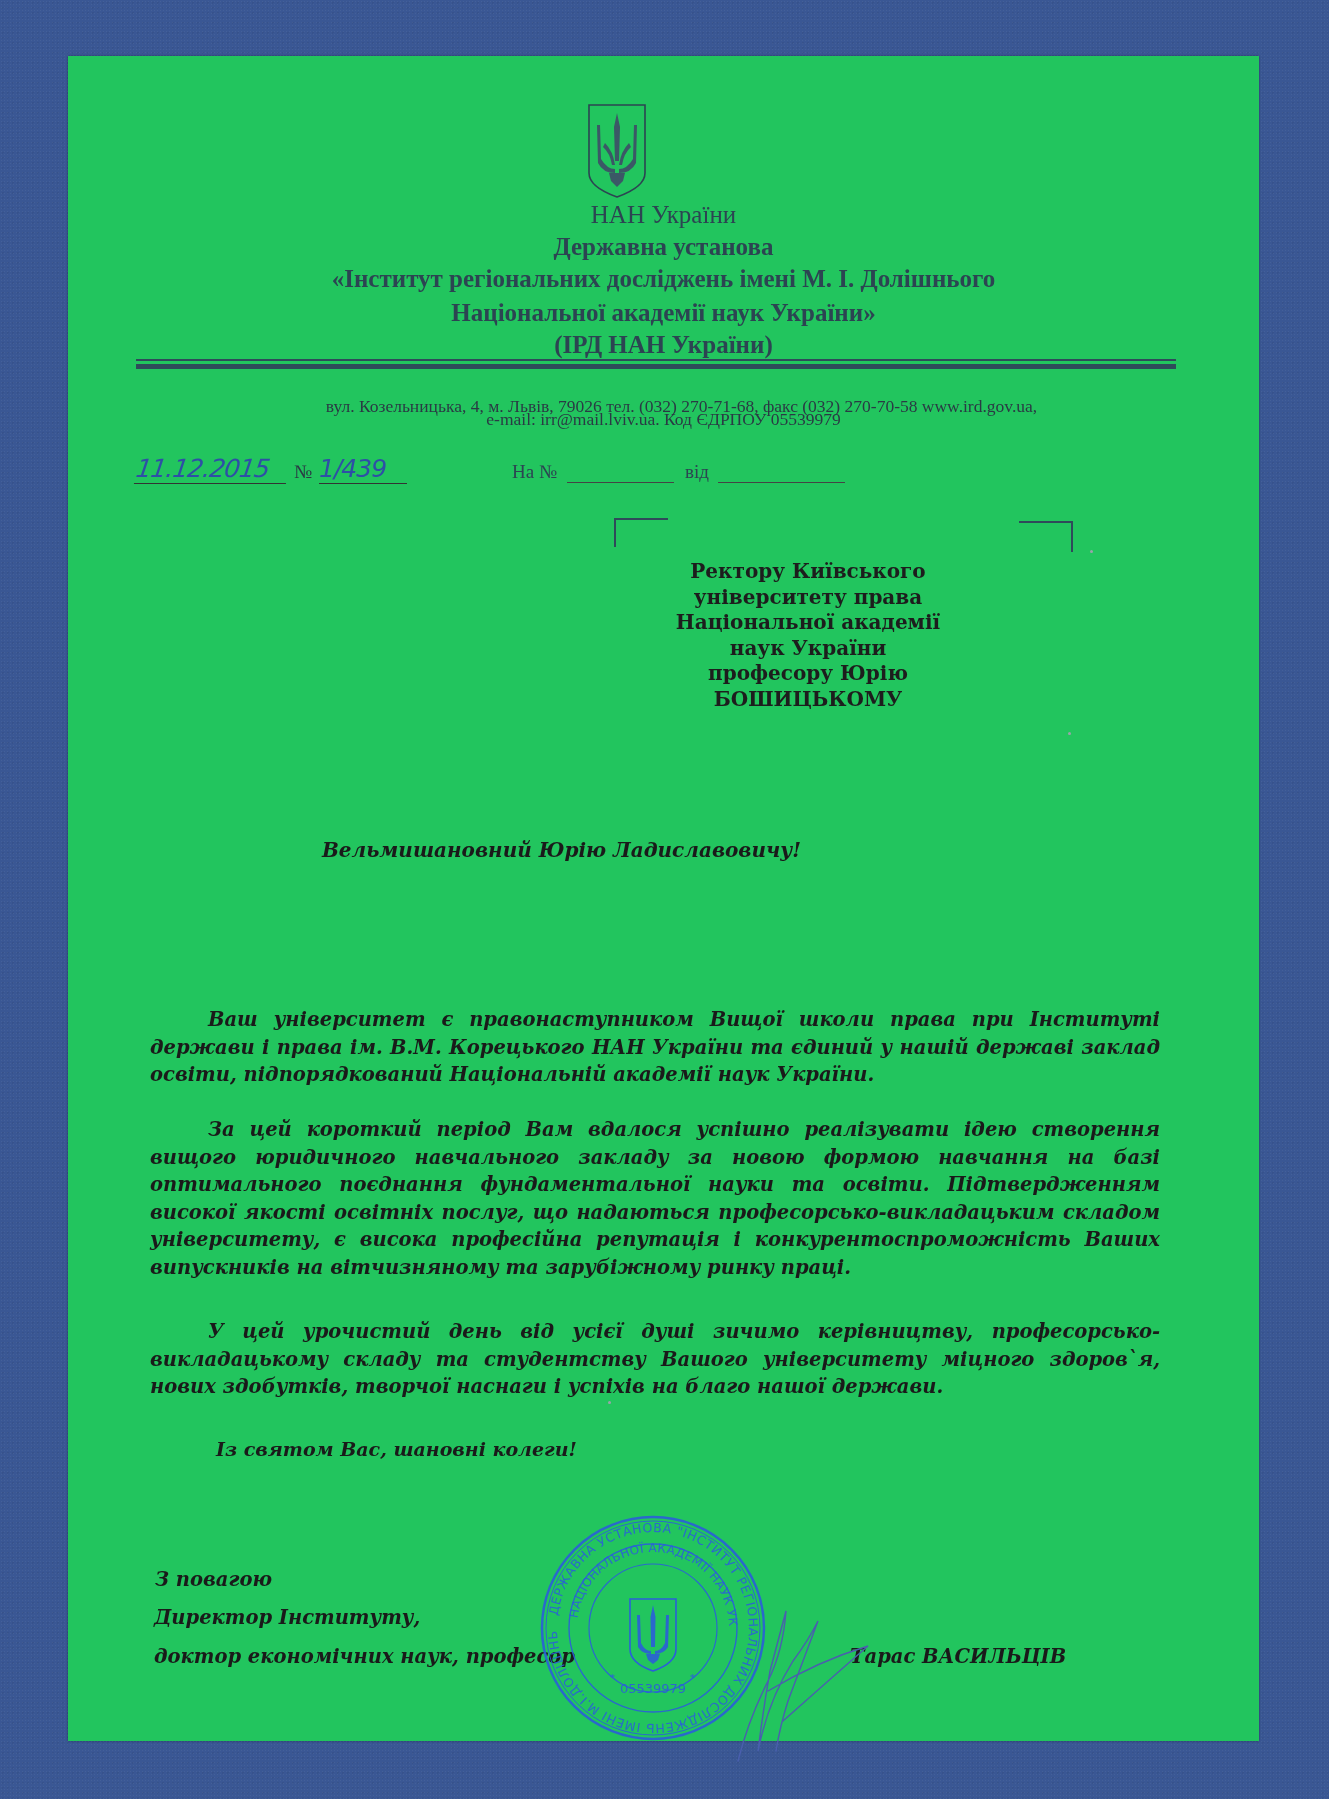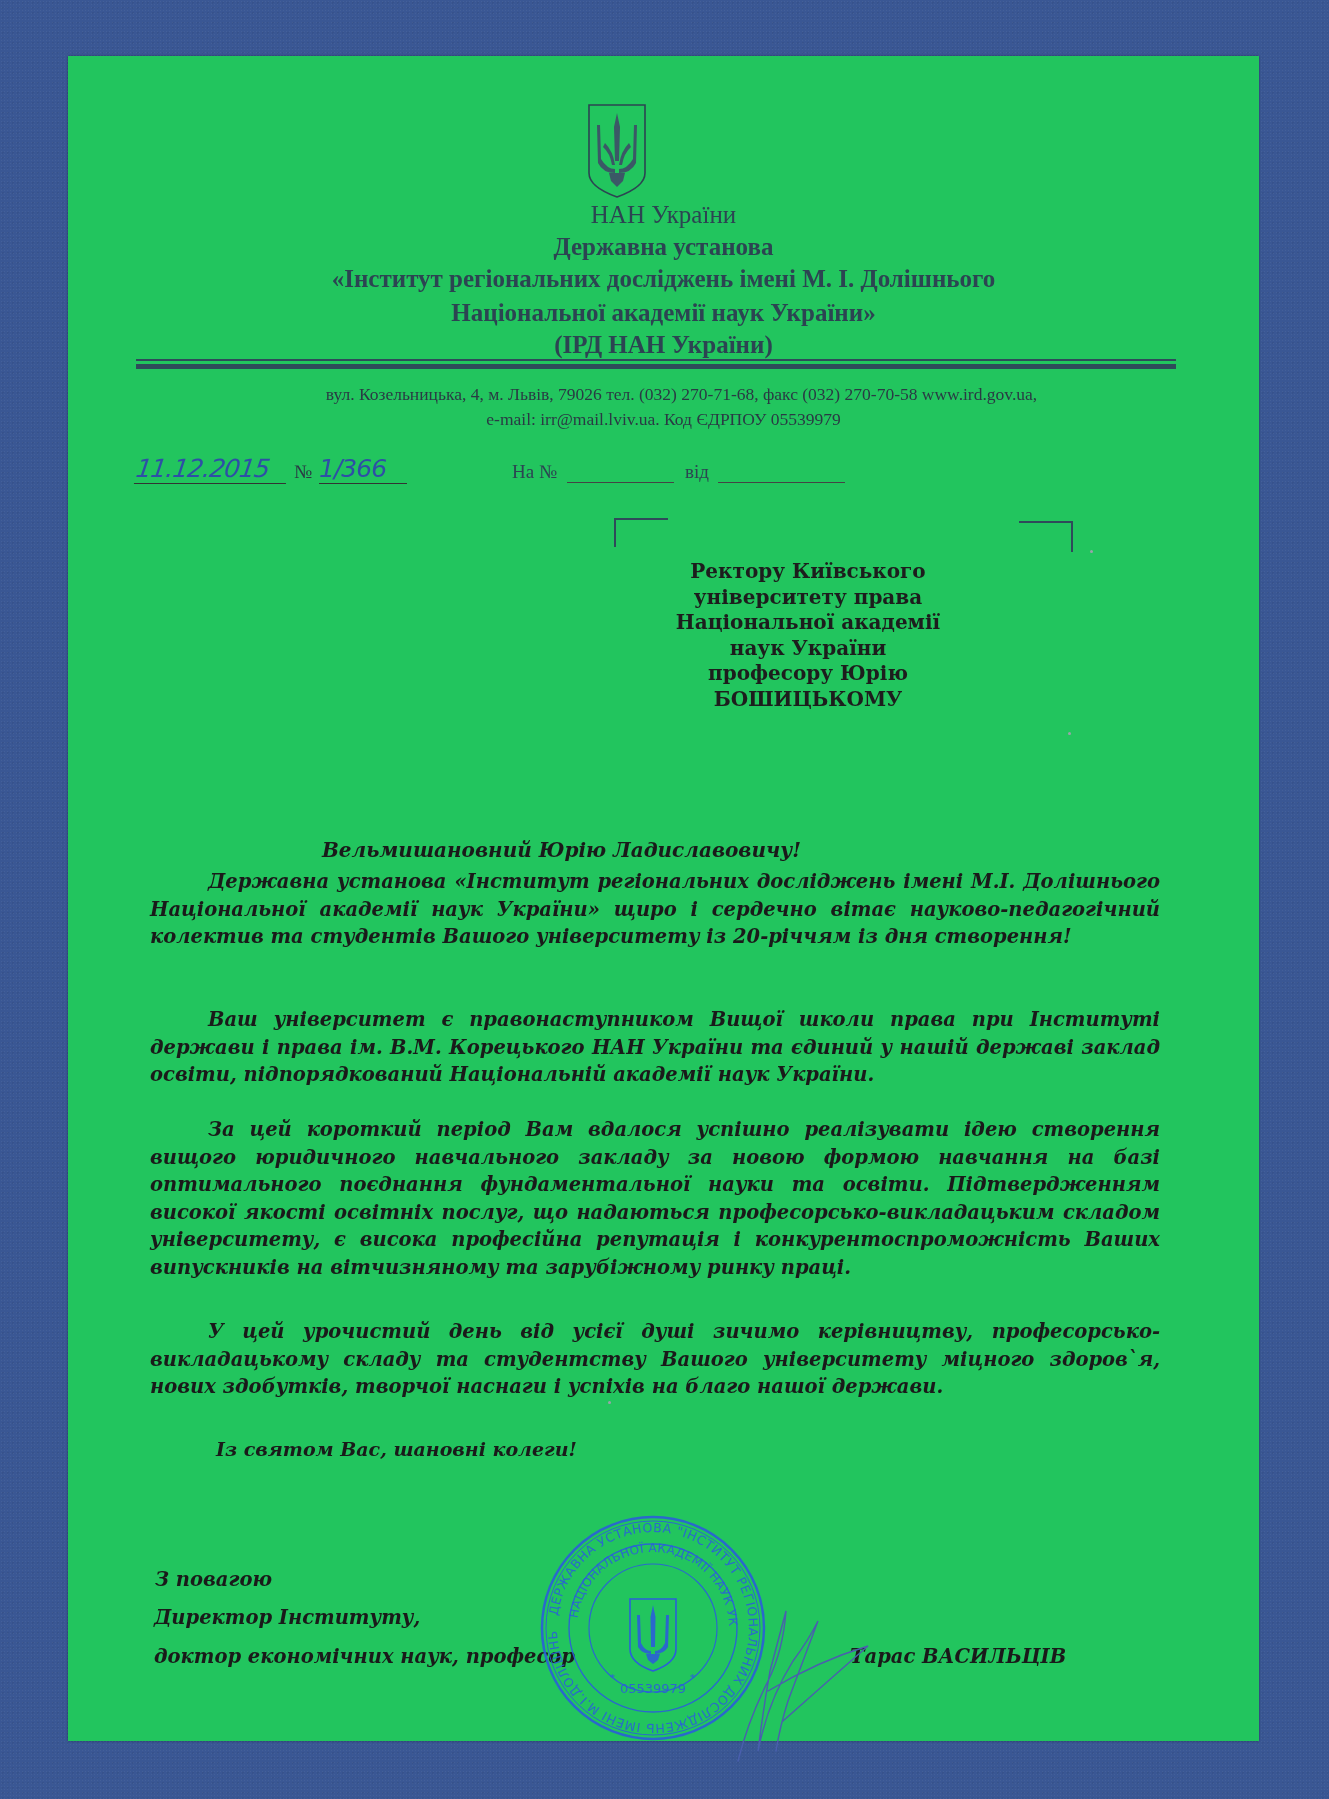--- a/index.html
+++ b/index.html
@@ -43,21 +43,21 @@
       width: 1040px; height: 2px; background: #2f4a5a;
     }
     .rule-thick {
       position: absolute; left: 68px; top: 308px;
       width: 1040px; height: 5px; background: #2f4a5a;
     }
     .addr {
       position: absolute; left: 0; width: 1191px; text-align: center;
       font-size: 17.5px; color: #2a3a44; white-space: nowrap;
     }
-    .addr-1 { top: 328px; padding-left: 36px; box-sizing: border-box; }
+    .addr-1 { top: 340px; padding-left: 36px; box-sizing: border-box; }
     .addr-2 { top: 353px; }
 
     .reg-row { position: absolute; top: 398px; left: 68px; height: 36px; }
     .hand {
       font-family: "DejaVu Sans", sans-serif;
       font-style: italic; color: #2e4fa6; font-size: 25px;
       letter-spacing: -1px;
     }
     .reg-date {
       position: absolute; left: 0; top: 0; width: 152px;
@@ -177,40 +177,39 @@
 
   <div class="rule-thin"></div>
   <div class="rule-thick"></div>
 
   <div class="addr addr-1">вул. Козельницька, 4, м. Львів, 79026  тел. (032) 270-71-68, факс (032) 270-70-58 www.ird.gov.ua,</div>
   <div class="addr addr-2">e-mail: irr@mail.lviv.ua.  Код  ЄДРПОУ 05539979</div>
 
   <div class="reg-row">
     <span class="reg-date hand">11.12.2015</span>
     <span class="reg-no-label">№</span>
-    <span class="reg-no hand">1/366</span>
+    <span class="reg-no hand">1/439</span>
   </div>
   <span class="ref-label">На №</span>
   <span class="ref-blank1"></span>
   <span class="ref-from">від</span>
   <span class="ref-blank2"></span>
 
   <div class="bracket-l"></div>
   <div class="bracket-r"></div>
 
   <div class="addressee">
     <div>Ректору Київського</div>
     <div>університету права</div>
     <div>Національної академії</div>
     <div>наук України</div>
     <div>професору Юрію БОШИЦЬКОМУ</div>
   </div>
 
   <div class="body-text salutation">Вельмишановний Юрію Ладиславовичу!</div>
-  <p class="body-text para p1">Державна установа «Інститут регіональних досліджень імені М.І. Долішнього Національної академії наук України» щиро і сердечно вітає науково-педагогічний колектив та студентів Вашого університету із 20-річчям із дня створення!</p>
   <p class="body-text para p2">Ваш університет є правонаступником Вищої школи права при Інституті держави і права ім. В.М. Корецького НАН України та єдиний у нашій державі заклад освіти, підпорядкований Національній академії наук України.</p>
   <p class="body-text para p3">За цей короткий період Вам вдалося успішно реалізувати ідею створення вищого юридичного навчального закладу за новою формою навчання на базі оптимального поєднання фундаментальної науки та освіти. Підтвердженням високої якості освітніх послуг, що надаються професорсько-викладацьким складом університету, є висока професійна репутація і конкурентоспроможність Ваших випускників на вітчизняному та зарубіжному ринку праці.</p>
   <p class="body-text para p4">У цей урочистий день від усієї душі зичимо керівництву, професорсько-викладацькому складу та студентству Вашого університету міцного здоров`я, нових здобутків, творчої наснаги і успіхів на благо нашої держави.</p>
   <div class="body-text closing">Із святом Вас, шановні колеги!</div>
 
   <div class="body-text sign-lbl sign-1">З повагою</div>
   <div class="body-text sign-lbl sign-2">Директор Інституту,</div>
   <div class="body-text sign-lbl sign-3">доктор економічних наук, професор</div>
   <div class="body-text sign-lbl sign-name">Тарас ВАСИЛЬЦІВ</div>
 

